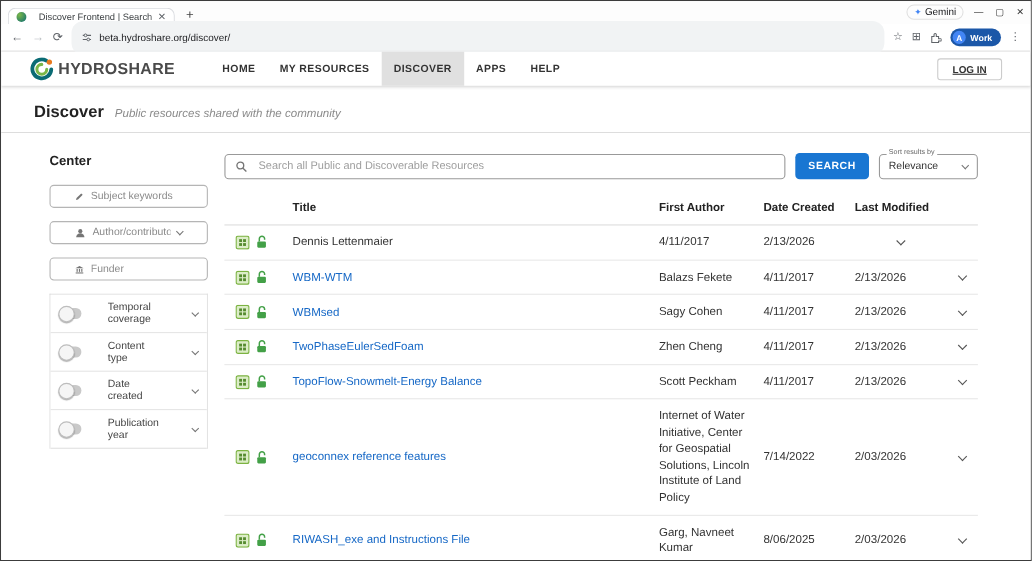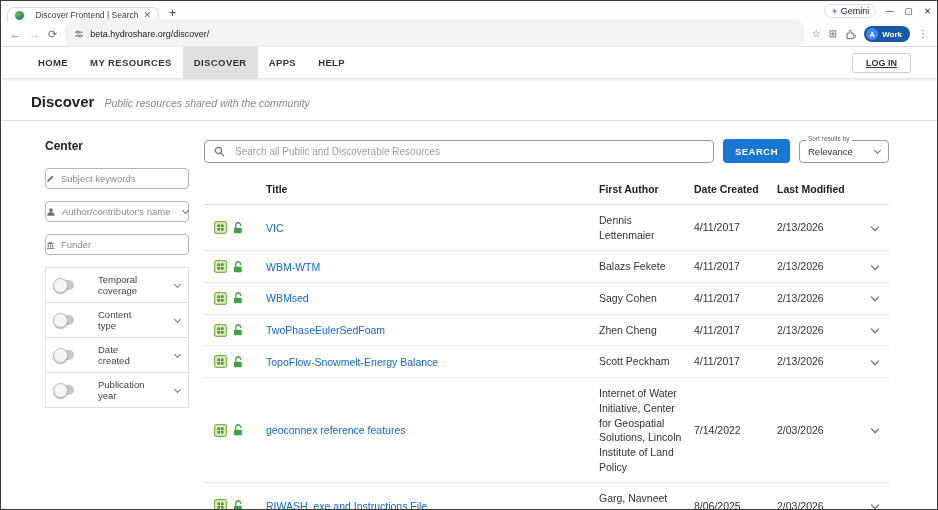--- a/index.html
+++ b/index.html
@@ -37,21 +37,21 @@
   .login-btn { margin-left: auto; border: 1px solid #ccc; border-radius: 3px; padding: 4px 13px; font-size: 9px; font-weight: bold; color: #333; background: #fff; text-decoration: underline; }
 
   .page-band { padding: 15px 30px 10px; border-bottom: 1px solid #ddd; display: flex; align-items: baseline; gap: 10px; background: #fff; }
   .page-title { font-size: 15px; font-weight: bold; color: #222; }
   .page-subtitle { font-size: 10.5px; font-style: italic; color: #8a8a8a; }
 
   
   .content { display: flex; padding: 18px 0 0 44px; background: #fff; }
   .sidebar { width: 144px; flex: none; }
   .filters-heading { font-size: 12px; font-weight: bold; color: #222; margin-bottom: 15px; }
-  .filter-input { display: flex; align-items: center; gap: 6px; border: 1px solid #b5b5b5; border-radius: 4px; padding: 4px 0; margin-bottom: 12px; color: #757575; font-size: 9.5px; background: #fff; }
+  .filter-input { display: flex; align-items: center; gap: 6px; border: 1px solid #b5b5b5; border-radius: 4px; padding: 4px 22px; margin-bottom: 12px; color: #757575; font-size: 9.5px; background: #fff; }
   .filter-input input { border: none; outline: none; width: 100%; font-size: 9.5px; font-family: inherit; color: #333; padding: 0; }
   .filter-input input::placeholder { color: #8a8a8a; }
   .filter-input .ph { flex: 1; color: #8a8a8a; white-space: nowrap; overflow: hidden; }
   .acc-box { border: 1px solid #e0e0e0; border-bottom: none; margin-top: 4px; }
   .acc-row { display: flex; align-items: center; gap: 24px; padding: 6px 8px; border-bottom: 1px solid #e0e0e0; font-size: 9.5px; color: #444; background: #fff; }
   .acc-label { flex: 1; }
   .switch { width: 20px; height: 10px; border-radius: 6px; background: #c9c9c9; position: relative; flex: none; }
   .switch::after { content: ""; position: absolute; left: -1px; top: -2px; width: 13px; height: 13px; border-radius: 50%; background: #f5f5f5; border: 1px solid #bdbdbd; box-shadow: 0 1px 1px rgba(0,0,0,0.3); }
   .chev { width: 6px; height: 6px; border-right: 1.4px solid #555; border-bottom: 1.4px solid #555; transform: rotate(45deg); display: inline-block; flex: none; margin-top: -2px; }
   .chev.sm { width: 5px; height: 5px; border-color: #777; }
@@ -120,20 +120,28 @@
         <path d="M3 6h3V3.5A1.5 1.5 0 0 1 7.5 2 1.5 1.5 0 0 1 9 3.5V6h3v3h2.5a1.5 1.5 0 0 1 0 3H12v2H3z" fill="none" stroke="#5f6368" stroke-width="1.4"></path>
       </svg>
     <span class="profile-chip">
       <span class="avatar">A</span>
       <span>Work</span>
     </span>
     <span class="tool-icn">⋮</span>
   </div>
 
   <div class="hs-header">
+    <div class="brand">
+      <svg width="22" height="22" viewBox="0 0 32 32">
+        <path d="M22 4.5 A12.5 12.5 0 1 0 28.5 16" fill="none" stroke="#0a6b74" stroke-width="5" stroke-linecap="round"></path>
+        <path d="M16 9.5 a6.5 6.5 0 1 0 6.5 6.5" fill="none" stroke="#7ab648" stroke-width="4" stroke-linecap="round"></path>
+        <circle cx="26" cy="6.5" r="3.6" fill="#e87a1e"></circle>
+      </svg>
+      <span class="brand-text">HYDROSHARE</span>
+    </div>
     <div class="main-nav">
         <div class="nav-item">HOME</div>
         <div class="nav-item">MY RESOURCES</div>
         <div class="nav-item active">DISCOVER</div>
         <div class="nav-item">APPS</div>
         <div class="nav-item">HELP</div>
       </div>
     <button class="login-btn">LOG IN</button>
   </div>
 
@@ -240,21 +248,20 @@
                   <rect x="8.6" y="8.6" width="3.2" height="3.2" fill="#558b2f"></rect>
                 </svg>
               </span>
               <span class="ricon">
                 <svg width="12" height="14" viewBox="0 0 16 18">
                   <path d="M5 8.5 V5.2 a3.2 3.2 0 0 1 6.4 0 V6.2" fill="none" stroke="#43a047" stroke-width="1.8"></path>
                   <rect x="2.5" y="8.5" width="10.5" height="7.5" rx="1.4" fill="#43a047"></rect>
                 </svg>
               </span>
             </div>
-    <div><a href="#" class="title-link">VIC</a></div>
     <div class="author-cell">Dennis Lettenmaier</div>
     <div class="date-cell">4/11/2017</div>
     <div class="date-cell">2/13/2026</div>
     <div class="chev-cell">
               <span class="chev"></span>
             </div>
   </div>
 
   <div class="trow">
     <div class="icons-cell">

